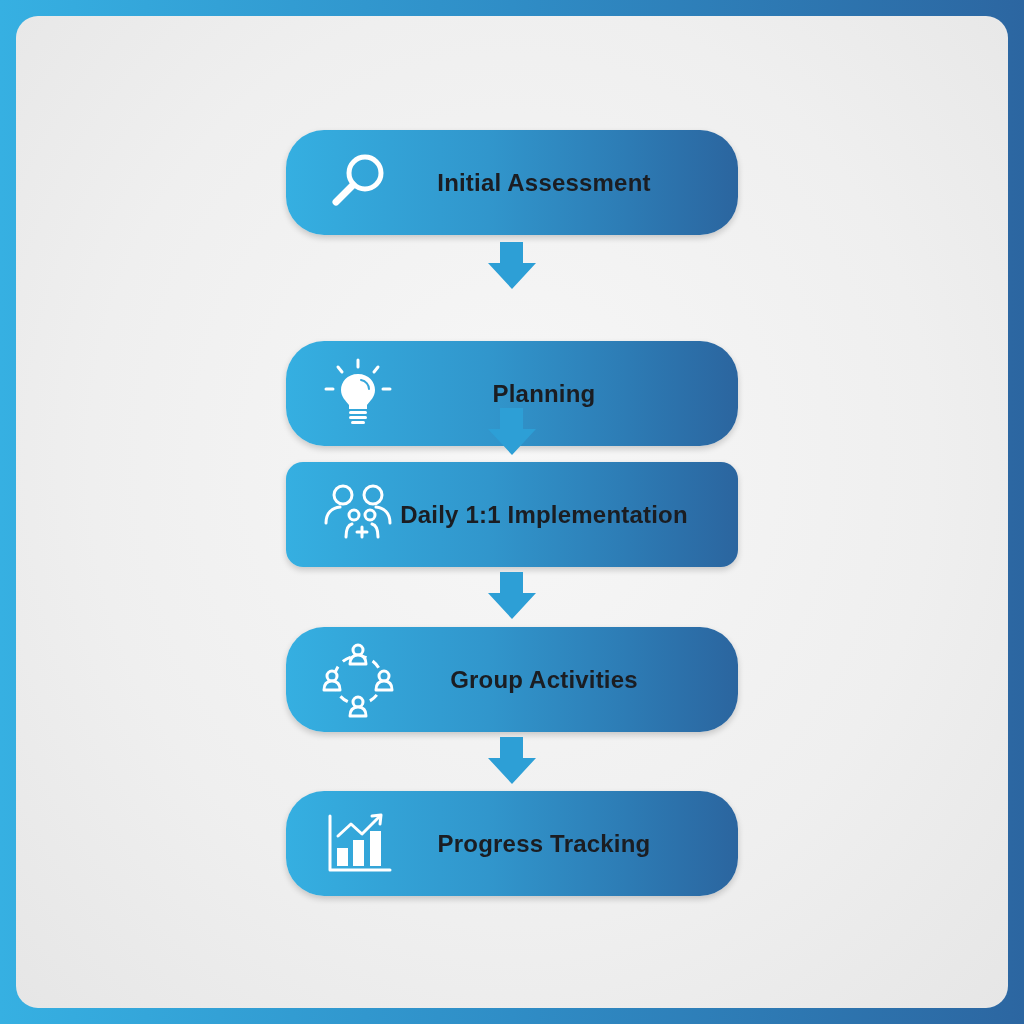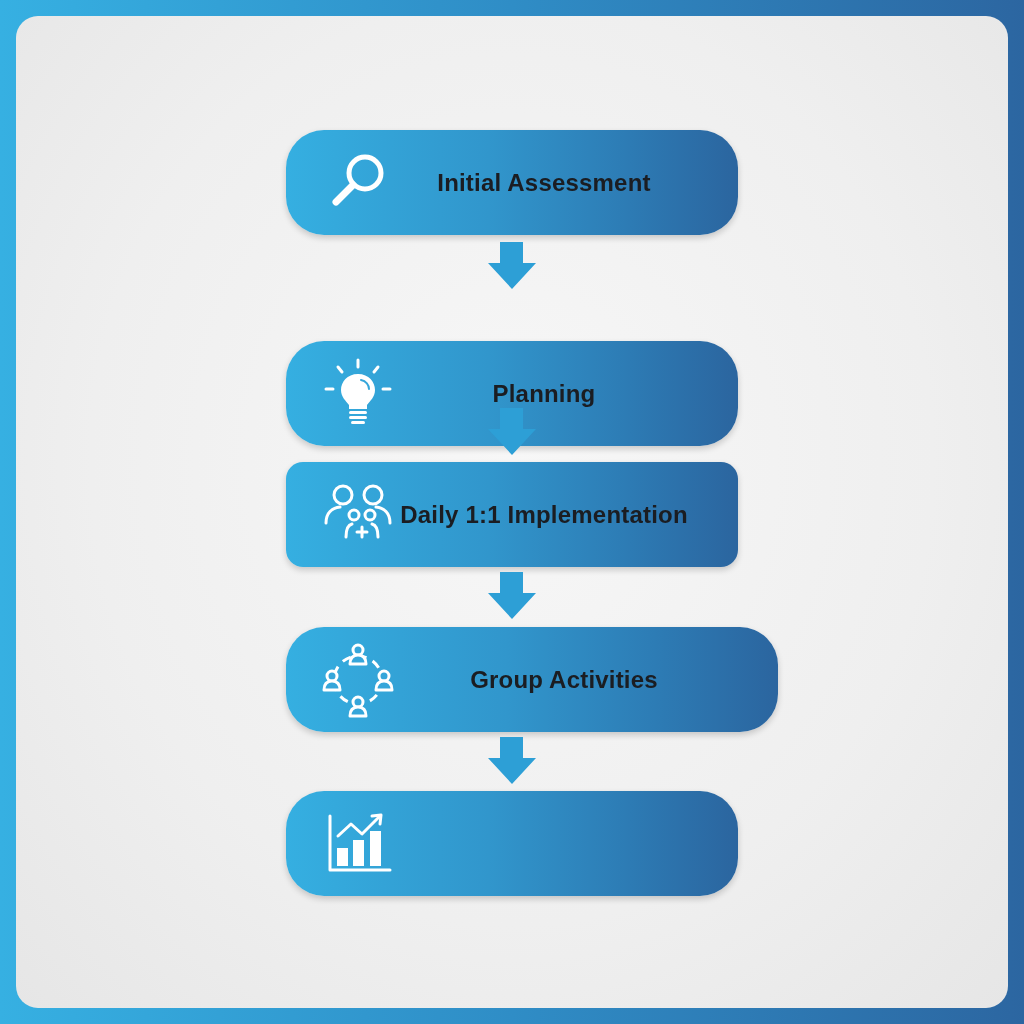--- a/index.html
+++ b/index.html
@@ -97,21 +97,21 @@
       </g>
     </svg>
   </span>
   <span class="label">Daily 1:1 Implementation</span>
 </div>
 
 <svg class="arrow" style="top:572px;" viewBox="0 0 50 50">
   <polygon points="13,0 36,0 36,21 49,21 25,47 1,21 13,21" fill="#2d9fd6"></polygon>
 </svg>
 
-<div class="step" style="top:627px;padding-left:40px;">
+<div class="step" style="top:627px;">
   <span class="icon">
     <svg width="80" height="80" viewBox="0 0 80 80">
       <circle cx="40" cy="40" r="24" fill="none" stroke="#fff" stroke-width="3" stroke-dasharray="9 7"></circle>
       <g fill="#36a6da" stroke="#fff" stroke-width="3" stroke-linejoin="round">
         <g transform="translate(40,14)">
             <circle cx="0" cy="-4" r="5"></circle>
             <path d="M-8 10 C-8 3 -4 1 0 1 C4 1 8 3 8 10 Z"></path>
           </g>
         <g transform="translate(40,66)">
             <circle cx="0" cy="-4" r="5"></circle>
@@ -143,13 +143,14 @@
         <polyline points="20,32 33,20 44,30 62,12"></polyline>
         <polyline points="54,12 63,11 62,20"></polyline>
       </g>
       <g fill="#fff">
         <rect x="19" y="44" width="11" height="18"></rect>
         <rect x="35" y="36" width="11" height="26"></rect>
         <rect x="52" y="27" width="11" height="35"></rect>
       </g>
     </svg>
   </span>
+  <span class="label">Progress Tracking</span>
 </div>
 
 </body></html>

